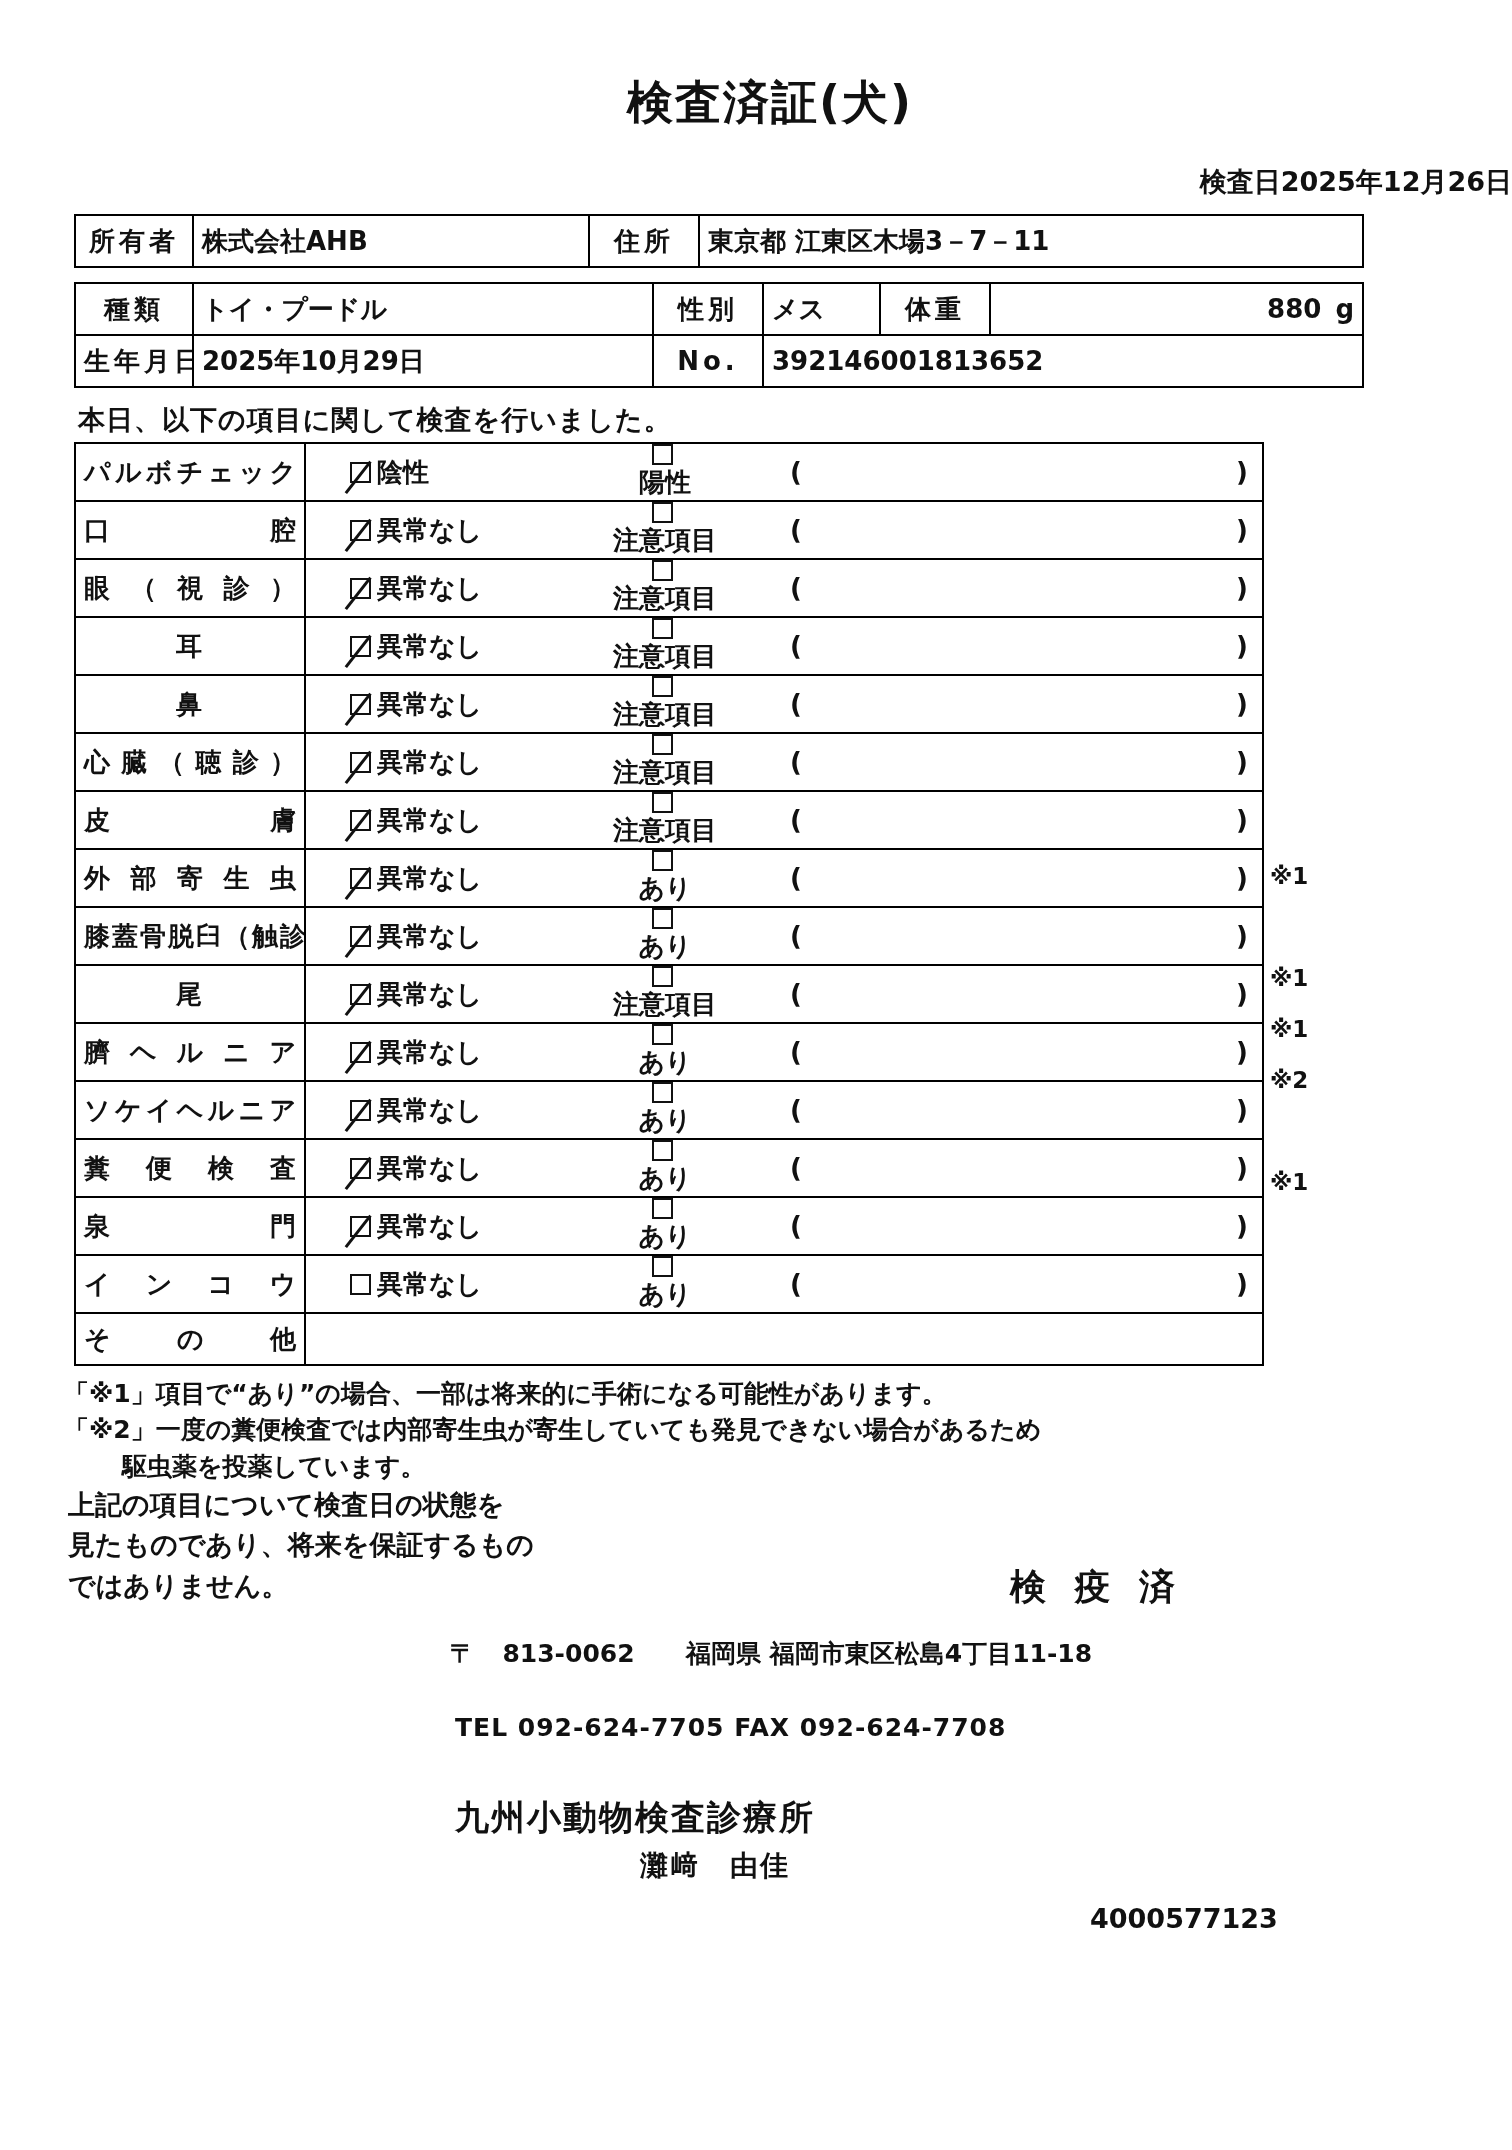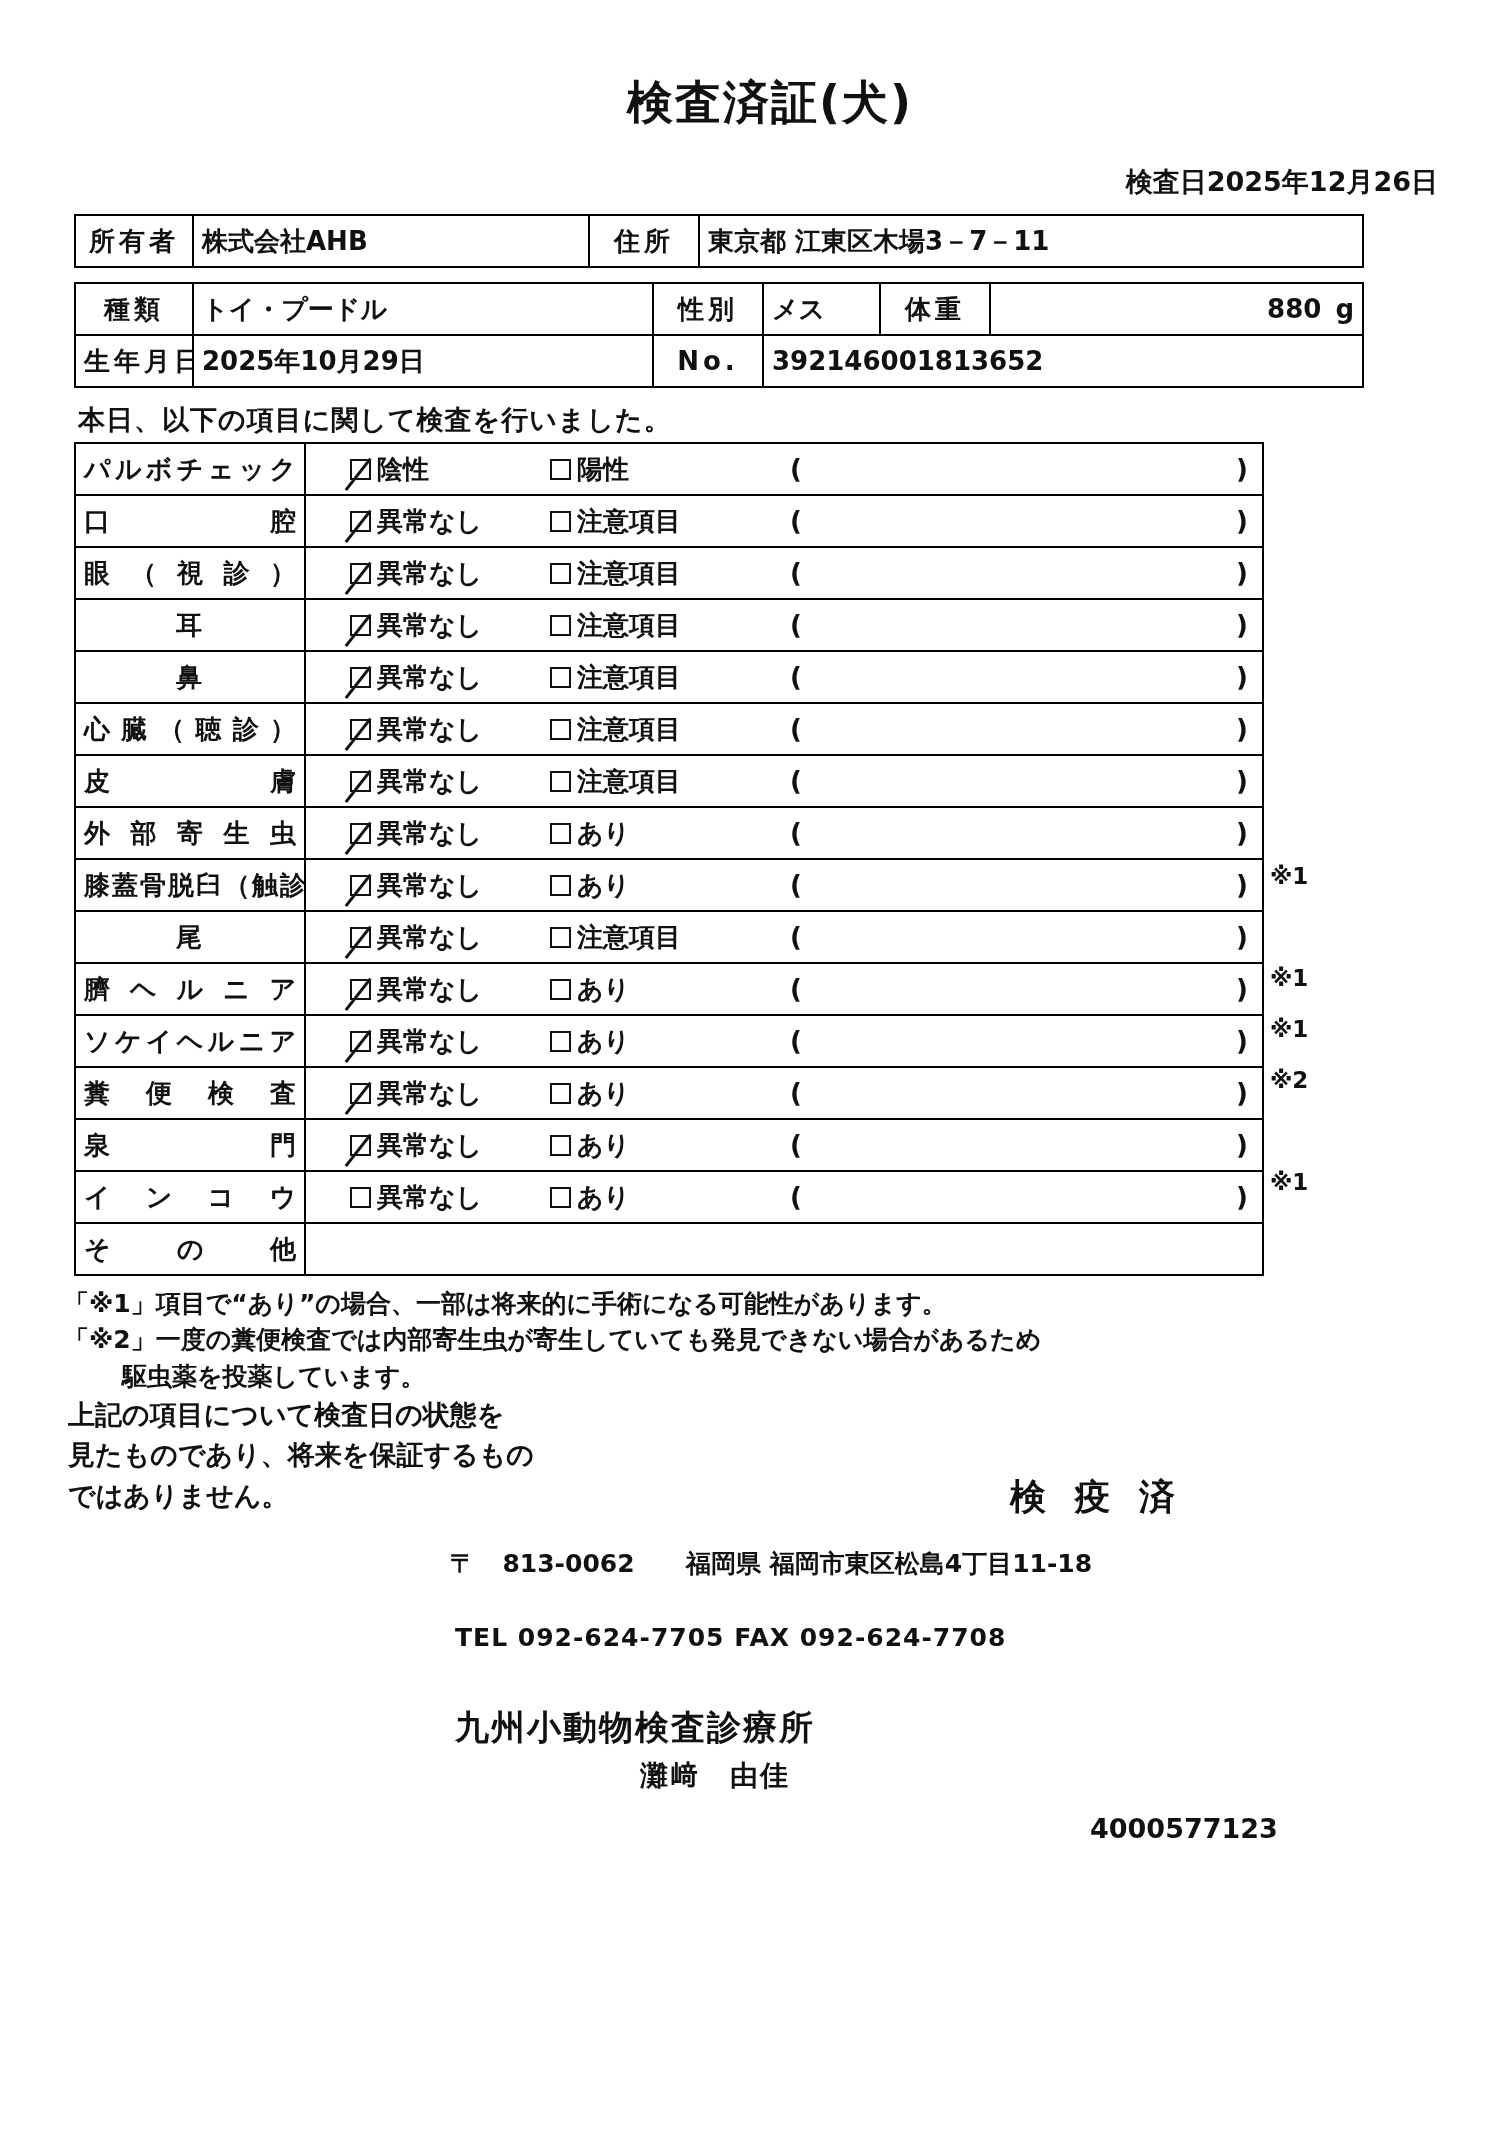--- a/index.html
+++ b/index.html
@@ -21,21 +21,20 @@
     letter-spacing:2px;
     margin-top:72px;
     margin-left:28px;
   }
 
   .examdate-row {
     display:flex;
     justify-content:flex-end;
     align-items:baseline;
     margin-top:30px;
-    padding-right:74px;
     font-size:27px;
     font-weight:700;
     margin-left:25px;
   }
 
   table.grid { border-collapse:collapse; table-layout:fixed; }
   table.grid td {
     border:2px solid #000;
     padding:0 8px;
     font-size:26px;
@@ -66,21 +65,21 @@
     font-size:25px;
     font-weight:700;
     text-align:justify;
     text-align-last:justify;
     padding:0 6px;
   }
   .item-name.center { text-align:center; text-align-last:center; letter-spacing:2px; }
   .opts { padding-left:12px; position:relative; }
   .optline { display:flex; align-items:center; font-size:26px; font-weight:700; }
   .opt1 { width:200px; display:flex; align-items:center;margin-left:36px; }
-  .opt2 { width:230px; display:flex; align-items:center; }
+  .opt2 { width:230px; display:flex; align-items:center;flex-direction:column; }
   .paren-open { margin-left:10px; }
   .paren-close { position:absolute; right:14px; top:50%; transform:translateY(-50%); }
   .box {
     display:inline-block;
     width:21px; height:21px;
     border:2.5px solid #111;
     margin-right:6px;
     position:relative;
     flex:0 0 auto;
   }

